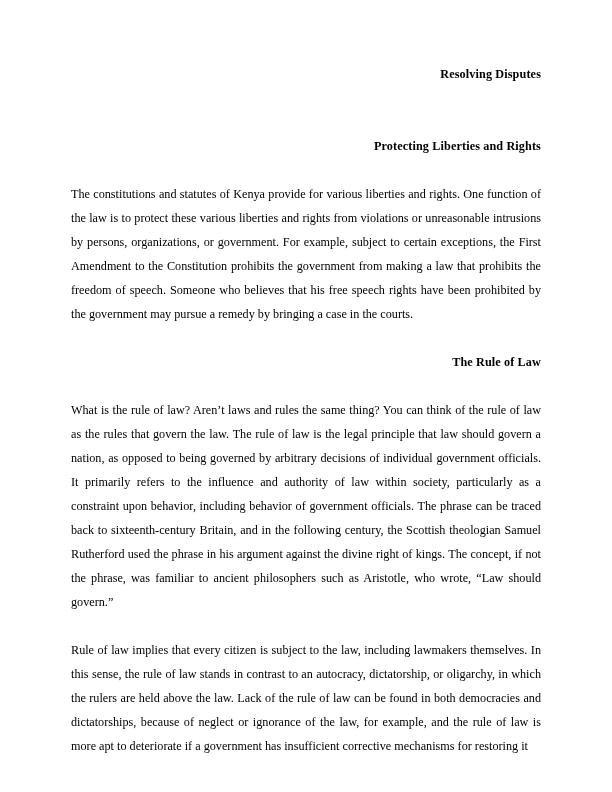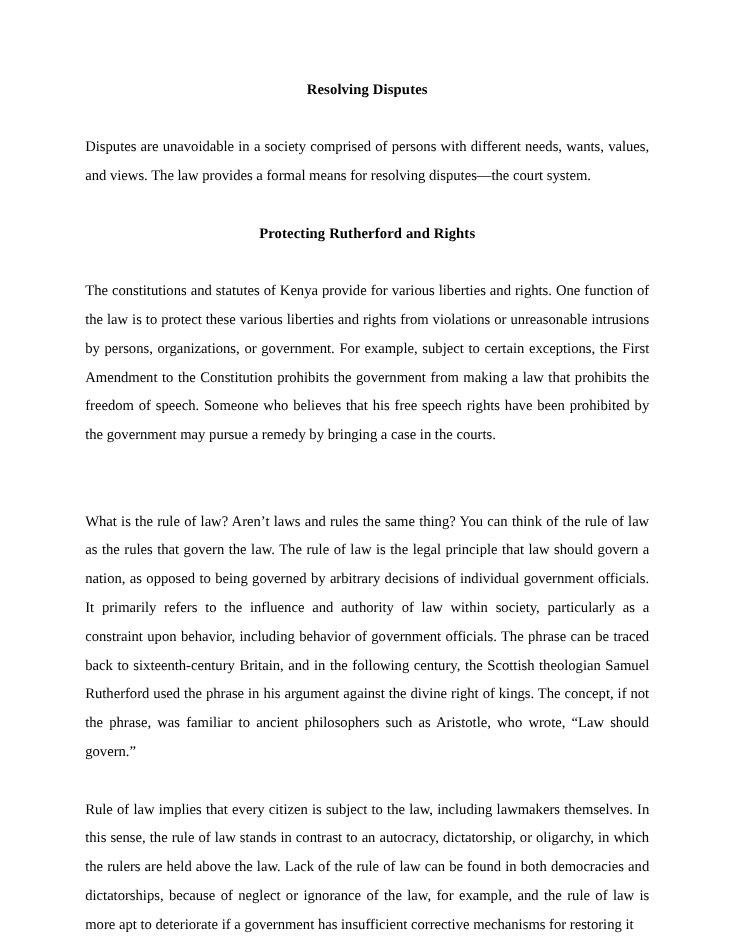--- a/index.html
+++ b/index.html
@@ -24,21 +24,21 @@
     position: absolute;
     left: 71px;
     top: 62px;
     width: 470px;
   }
   .heading {
     font-size: 12.2px;
     font-weight: bold;
     line-height: 24px;
     margin: 0;
-    text-align: center;
+    text-align: right;
     letter-spacing: 0.01em;
   }
   .para {
     font-size: 12.2px;
     line-height: 24px;
     margin: 0;
     text-align: justify;
     text-justify: inter-word;
     letter-spacing: 0;
     word-spacing: 0;
@@ -58,29 +58,29 @@
 </style>
 </head>
 <body>
 
 <div class="page">
   <div class="content">
 
     <h2 class="heading">Resolving Disputes</h2>
     <div class="spacer-after-heading"></div>
 
-    <p class="para">Disputes are unavoidable in a society comprised of persons with different needs, wants, values, and views. The law provides a formal means for resolving disputes—the court system.</p>
     <div class="spacer-after-para"></div>
 
-    <h2 class="heading">Protecting Rutherford and Rights</h2>
+    <h2 class="heading">Protecting Liberties and Rights</h2>
     <div class="spacer-after-heading"></div>
 
     <p class="para">The constitutions and statutes of Kenya provide for various liberties and rights. One function of the law is to protect these various liberties and rights from violations or unreasonable intrusions by persons, organizations, or government. For example, subject to certain exceptions, the First Amendment to the Constitution prohibits the government from making a law that prohibits the freedom of speech. Someone who believes that his free speech rights have been prohibited by the government may pursue a remedy by bringing a case in the courts.</p>
     <div class="spacer-after-para"></div>
 
+    <h2 class="heading">The Rule of Law</h2>
     <div class="spacer-after-heading"></div>
 
     <p class="para"><span>What is the rule of law? Aren’t laws and rules the same thing? You can think of the rule of law as the rules that govern the law. The </span><span class="b">rule of law</span><span> is the legal principle that law should govern a nation, as opposed to being governed by arbitrary decisions of individual government officials. It primarily refers to the influence and authority of law within society, particularly as a constraint upon behavior, including behavior of government officials. The phrase can be traced back to sixteenth-century Britain, and in the following century, the Scottish theologian Samuel Rutherford used the phrase in his argument against the divine right of kings. The concept, if not the phrase, was familiar to ancient philosophers such as Aristotle, who wrote, “Law should govern.”</span></p>
     <div class="spacer-after-para"></div>
 
     <p class="para last">Rule of law implies that every citizen is subject to the law, including lawmakers themselves. In this sense, the rule of law stands in contrast to an autocracy, dictatorship, or oligarchy, in which the rulers are held above the law. Lack of the rule of law can be found in both democracies and dictatorships, because of neglect or ignorance of the law, for example, and the rule of law is more apt to deteriorate if a government has insufficient corrective mechanisms for restoring it</p>
 
   </div>
 </div>
 

